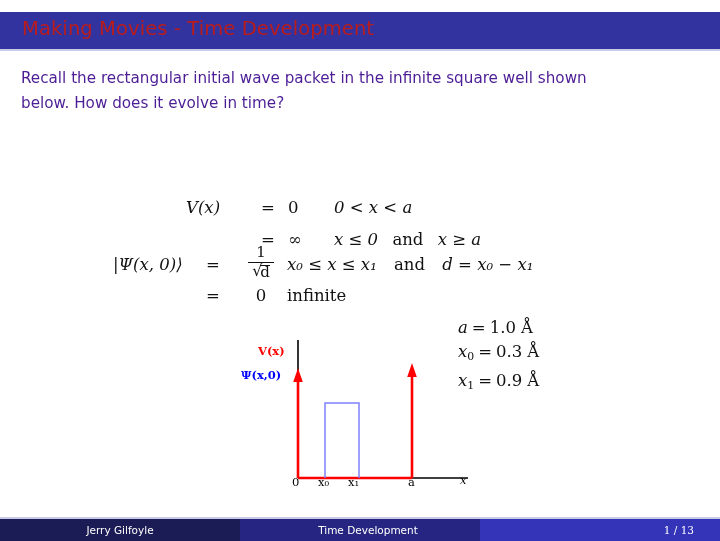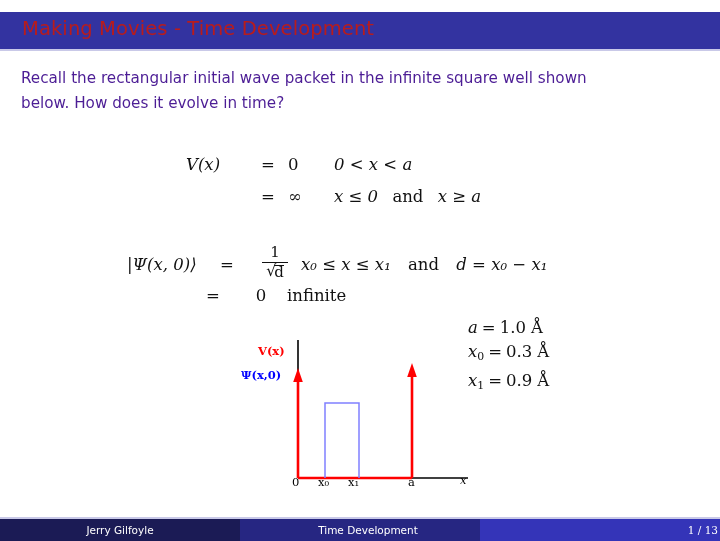--- a/index.html
+++ b/index.html
@@ -80,34 +80,34 @@
     font-size: 16.5px;
   }
   #eq-potential .row {
     display: flex;
     align-items: baseline;
     height: 32px;
   }
   #eq-potential .c-lhs { width: 62px; text-align: left; }
   #eq-potential .c-eq  { width: 40px; text-align: center; font-style: normal; }
   #eq-potential .c-val { width: 46px; text-align: left; font-style: normal; }
-  #eq-potential .c-cond { white-space: nowrap; }
+  #eq-potential .c-cond { white-space: nowrap; margin-top: 43px; }
 
   
   #eq-wavefunction {
     position: absolute;
     left: 113px;
     top: 242px;
     font-size: 16.5px;
   }
   #eq-wavefunction .row {
     display: flex;
     align-items: baseline;
   }
-  #eq-wavefunction .row1 { height: 44px; align-items: center; margin-left: 14px; }
+  #eq-wavefunction .row1 { height: 44px; align-items: center; }
   #eq-wavefunction .row2 { height: 30px; }
   #eq-wavefunction .w-lhs  { width: 78px; text-align: left; }
   #eq-wavefunction .w-eq   { width: 44px; text-align: center; font-style: normal; }
   #eq-wavefunction .w-val  { width: 52px; text-align: center; font-style: normal; }
   #eq-wavefunction .w-cond { white-space: nowrap; }
 
   .frac {
     display: inline-flex;
     flex-direction: column;
     align-items: center;
@@ -144,21 +144,21 @@
     left: 8px;
     right: 0;
     top: 1px;
     height: 1.1px;
     background: #111111;
   }
 
   
   #parameters {
     position: absolute;
-    left: 468px;
+    left: 458px;
     top: 316px;
     font-size: 16.5px;
     line-height: 24px;
   }
   #parameters .prow { white-space: nowrap; }
 
   
   #figure {
     position: absolute;
     left: 230px;
@@ -207,21 +207,21 @@
     font-size: 10.5px;
     font-family: "DejaVu Sans", sans-serif;
     box-sizing: border-box;
   }
   #footer-author  { width: 240px; background: #1b1b55; }
   #footer-section { width: 240px; background: #262682; padding-left: 16px; }
   #footer-page {
     width: 240px;
     background: #3434b8;
     justify-content: flex-end;
-    padding-right: 2px;
+    padding-right: 26px;
     font-family: "DejaVu Serif", serif;
   }
 </style>
 </head>
 <body>
 
 <div id="title-bar"></div>
 <div id="title-bar-underline"></div>
 <div id="slide-title">Making Movies - Time Development</div>
 

